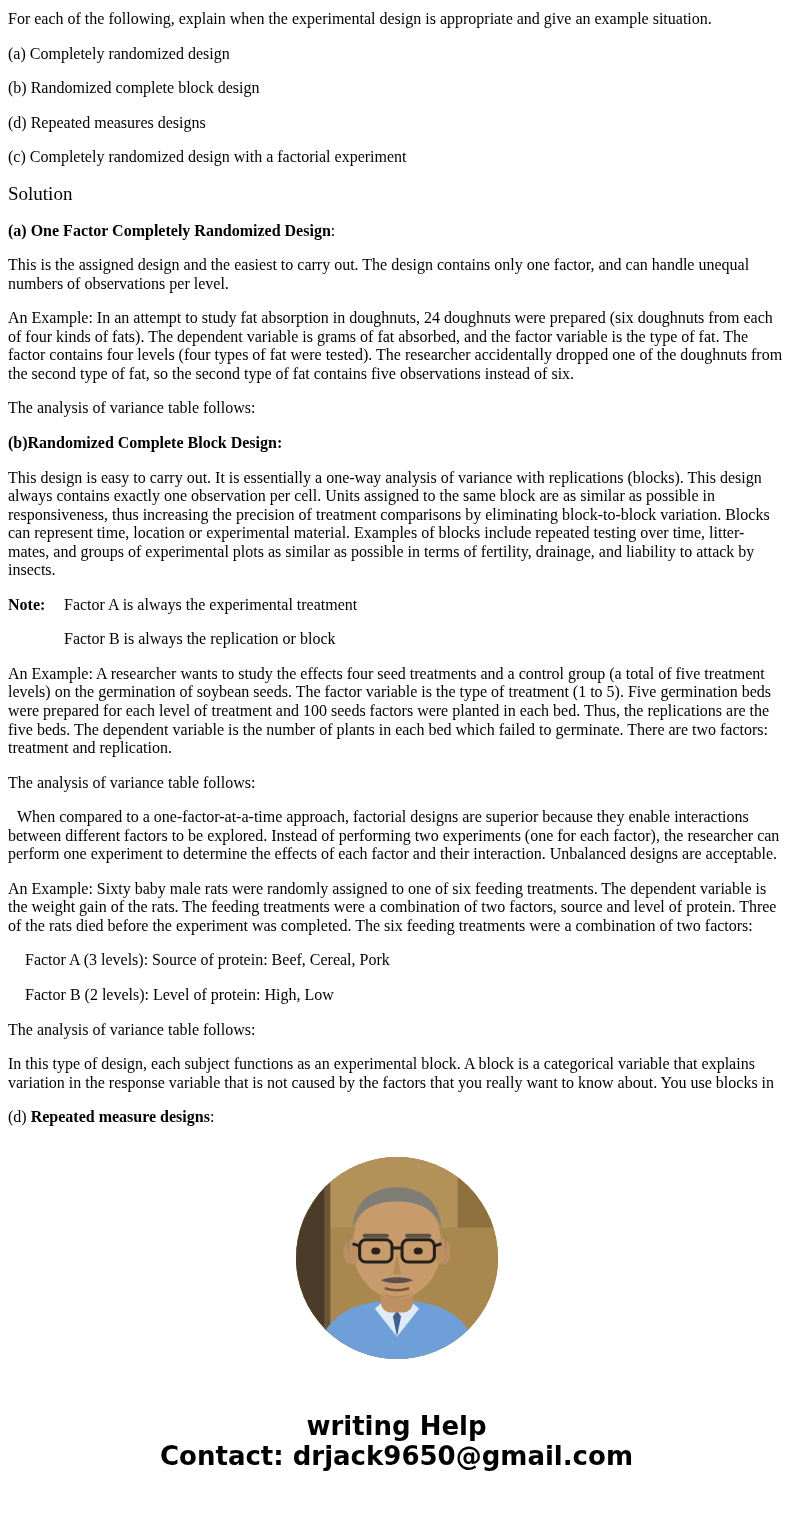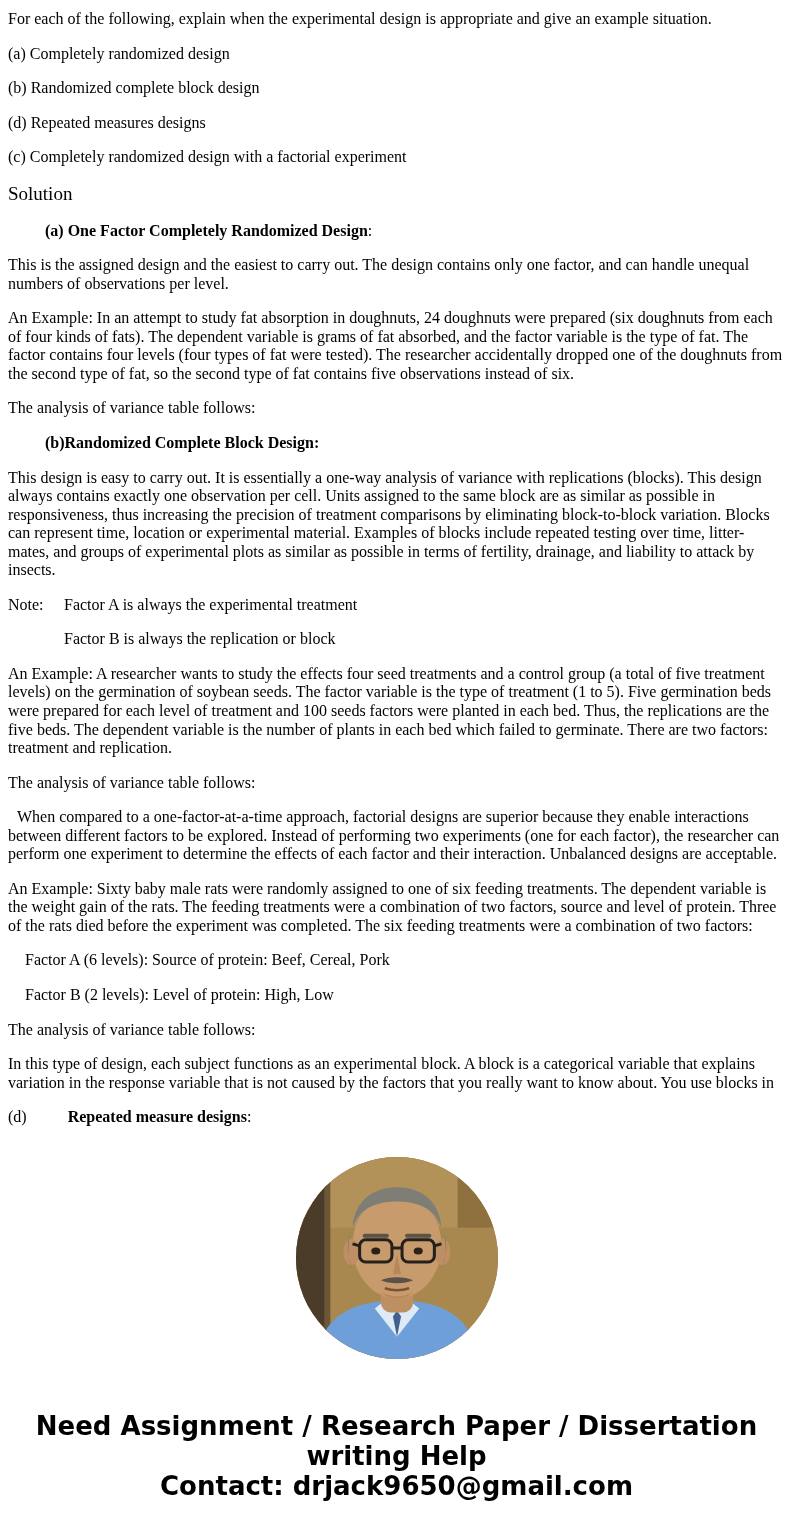--- a/index.html
+++ b/index.html
@@ -13,22 +13,22 @@
     font-size: 16px;
   }
   .doc { padding: 10px 9px 0 8px; }
   p { margin: 0 0 16px; line-height: 1.16; }
   h3.solution-heading {
     font-size: 19px;
     line-height: 1.15;
     margin: 6px 0 17px;
     font-weight: normal;
   }
-  b { font-weight: bold; margin-left: 37px; }
-  .note-label { display: inline-block; width: 56px; }
+  b { font-weight: bold; }
+  .note-label { display: inline-block; width: 56px; font-weight: bold; }
   .indent-note { padding-left: 56px; }
   .indent-factor { padding-left: 17px; }
   .first-line-indent { text-indent: 9px; }
   .avatar-wrap {
     width: 202px; height: 202px;
     border-radius: 50%;
     overflow: hidden;
     margin: 30px auto 0 auto;
     background: #9a7b50;
   }
@@ -64,21 +64,21 @@
 
   <p><b>(b)Randomized Complete Block Design:</b></p>
   <p>This design is easy to carry out. It is essentially a one-way analysis of variance with replications (blocks). This design always contains exactly one observation per cell. Units assigned to the same block are as similar as possible in responsiveness, thus increasing the precision of treatment comparisons by eliminating block-to-block variation. Blocks can represent time, location or experimental material. Examples of blocks include repeated testing over time, litter-mates, and groups of experimental plots as similar as possible in terms of fertility, drainage, and liability to attack by insects.</p>
   <p><span class="note-label">Note:</span><span>Factor A is always the experimental treatment</span></p>
   <p class="indent-note">Factor B is always the replication or block</p>
   <p>An Example: A researcher wants to study the effects four seed treatments and a control group (a total of five treatment levels) on the germination of soybean seeds. The factor variable is the type of treatment (1 to 5). Five germination beds were prepared for each level of treatment and 100 seeds factors were planted in each bed. Thus, the replications are the five beds. The dependent variable is the number of plants in each bed which failed to germinate. There are two factors: treatment and replication.</p>
   <p>The analysis of variance table follows:</p>
 
   <p class="first-line-indent">When compared to a one-factor-at-a-time approach, factorial designs are superior because they enable interactions between different factors to be explored. Instead of performing two experiments (one for each factor), the researcher can perform one experiment to determine the effects of each factor and their interaction. Unbalanced designs are acceptable.</p>
   <p>An Example: Sixty baby male rats were randomly assigned to one of six feeding treatments. The dependent variable is the weight gain of the rats. The feeding treatments were a combination of two factors, source and level of protein. Three of the rats died before the experiment was completed. The six feeding treatments were a combination of two factors:</p>
-  <p class="indent-factor">Factor A (6 levels): Source of protein: Beef, Cereal, Pork</p>
+  <p class="indent-factor">Factor A (3 levels): Source of protein: Beef, Cereal, Pork</p>
   <p class="indent-factor">Factor B (2 levels): Level of protein: High, Low</p>
   <p>The analysis of variance table follows:</p>
 
   <p>In this type of design, each subject functions as an experimental block. A block is a categorical variable that explains variation in the response variable that is not caused by the factors that you really want to know about. You use blocks in</p>
   <p><span>(d) </span><b>Repeated measure designs</b><span>:</span></p>
 
   <div class="avatar-wrap">
     <svg viewBox="0 0 200 200" aria-hidden="true">
 
       <rect x="0" y="0" width="200" height="200" fill="#a9884f"></rect>
@@ -118,18 +118,17 @@
 
       <path d="M84 122 C92 118 108 118 116 122 C108 126 92 126 84 122 Z" fill="#59514a"></path>
 
       <path d="M88 130 Q100 134 112 130" fill="none" stroke="#7a5236" stroke-width="2.5"></path>
 
       <path d="M84 134 Q100 142 116 134 Q110 140 100 140 Q90 140 84 134 Z" fill="#b5875a"></path>
     </svg>
   </div>
 
   <div class="footer-text">
-    <div>Need Assignment / Research Paper / Dissertation</div>
     <div>writing Help</div>
     <div>Contact: drjack9650@gmail.com</div>
   </div>
 
 </main>
 
 </body></html>

